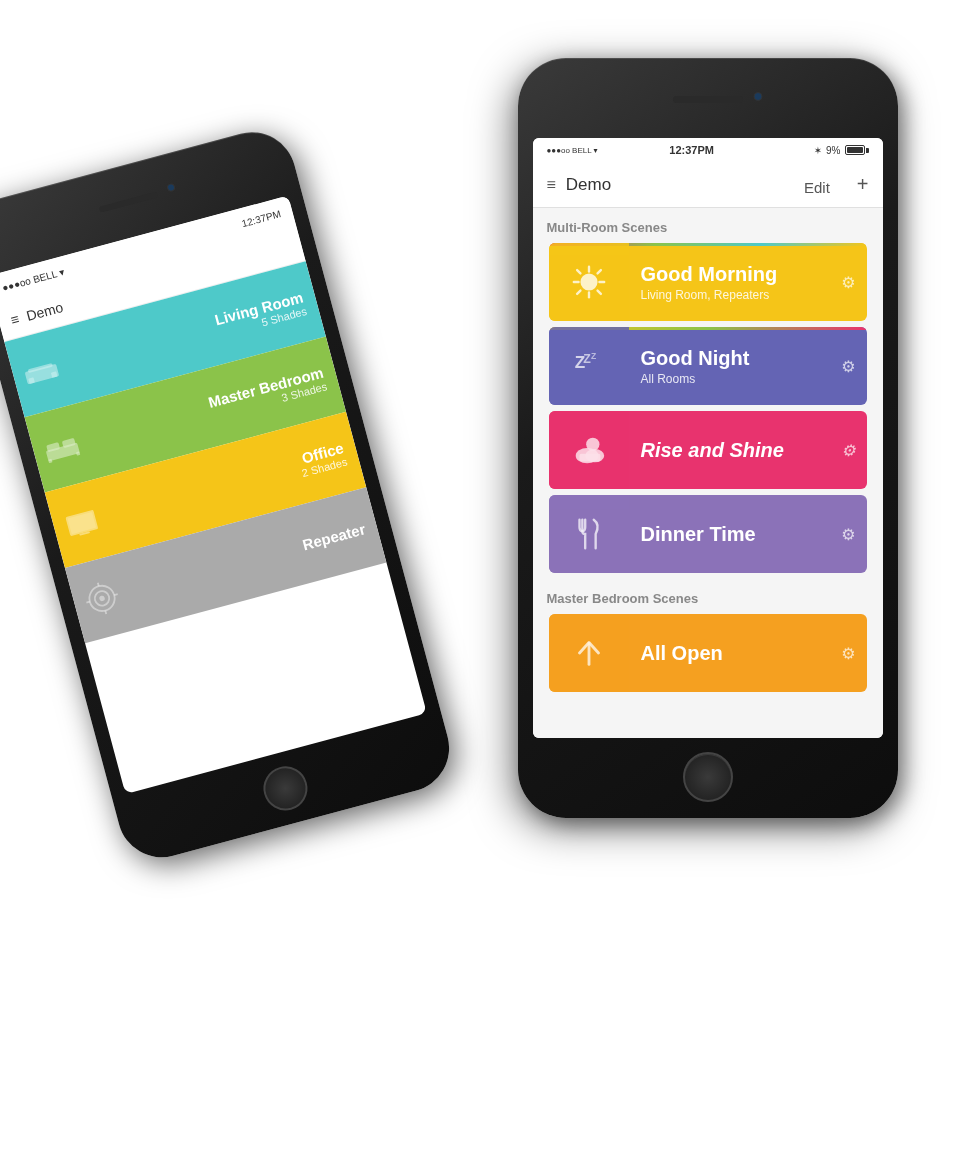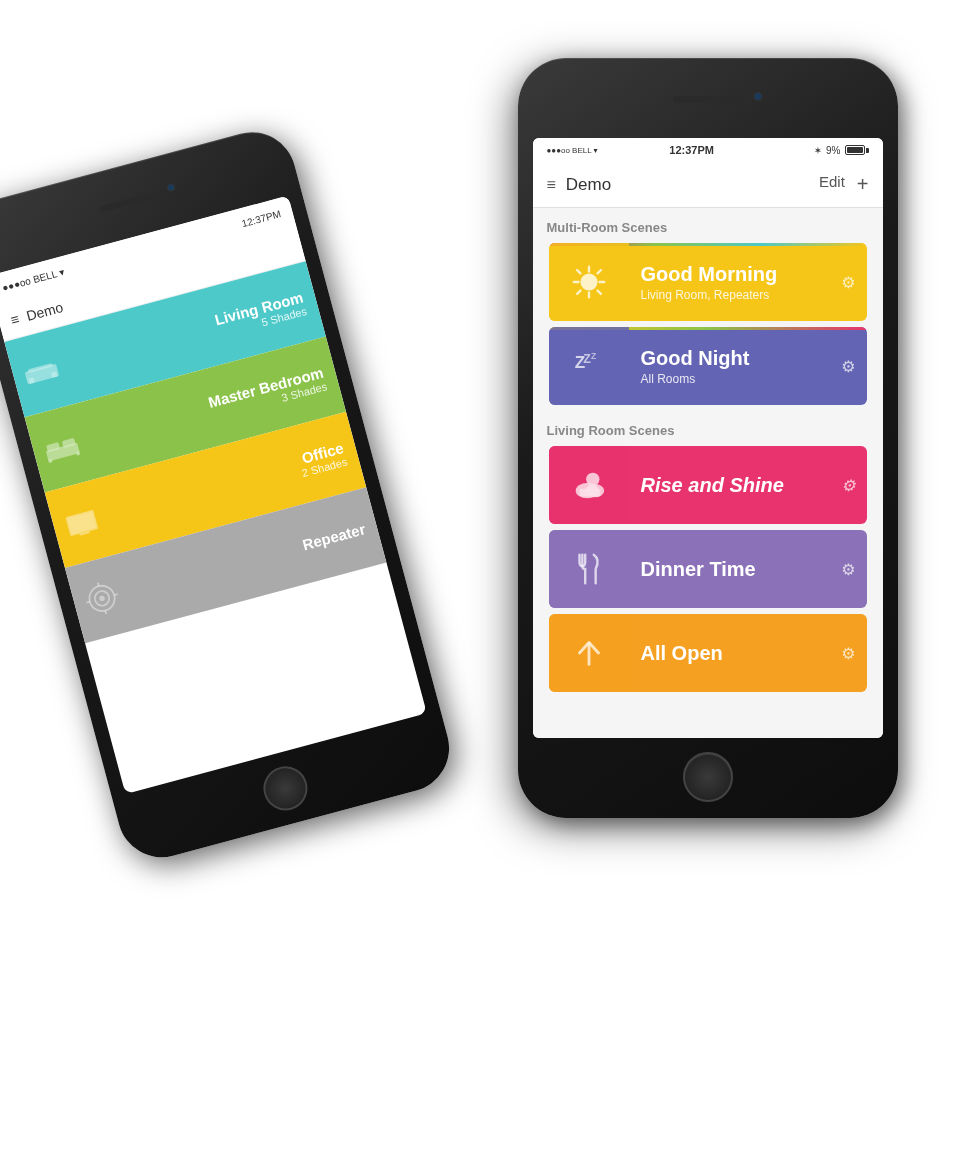--- a/index.html
+++ b/index.html
@@ -293,21 +293,21 @@
       justify-content: space-between;
       padding: 0 14px;
       border-bottom: 1px solid #e0e0e0;
       flex-shrink: 0;
     }
 
     .header-left { display: flex; align-items: center; gap: 10px; }
     .menu-icon { font-size: 16px; color: #555; }
     .app-title { font-size: 17px; font-weight: 400; color: #333; }
 
-    .header-right { display: flex; align-items: flex-start; gap: 12px; }
+    .header-right { display: flex; align-items: flex-end; gap: 27px; }
     .edit-btn { font-size: 15px; color: #555; }
     .add-btn { font-size: 20px; color: #555; font-weight: 300; }
 
     
     .scenes-content {
       flex: 1;
       overflow-y: auto;
       background: #f5f5f5;
     }
 
@@ -588,21 +588,20 @@
                 <text x="22" y="13" font-size="9" font-weight="bold" fill="rgba(255,255,255,0.65)" font-family="Arial">Z</text>
               </svg>
             </div>
             <div class="scene-info">
               <div class="scene-name">Good Night</div>
               <div class="scene-subtitle">All Rooms</div>
             </div>
             <div class="scene-gear">⚙</div>
           </div>
 
-          <div class="section-label">Living Room Scenes</div>
 
           <div class="scene-card scene-pink">
             <div class="scene-icon-area scene-pink">
               <svg viewBox="0 0 40 40">
                 <circle cx="24" cy="14" r="7" fill="rgba(255,255,255,0.85)"></circle>
                 <ellipse cx="18" cy="26" rx="12" ry="8" fill="rgba(255,255,255,0.85)"></ellipse>
                 <ellipse cx="26" cy="26" rx="10" ry="7" fill="rgba(255,255,255,0.85)"></ellipse>
                 <rect x="10" y="24" width="22" height="8" rx="2" fill="rgba(255,255,255,0.85)"></rect>
               </svg>
             </div>
@@ -620,20 +619,21 @@
                 <path d="M16 5 L16 13 Q16 17 13 17" stroke="rgba(255,255,255,0.85)" stroke-width="2.5" fill="none" stroke-linecap="round"></path>
                 <path d="M25 5 Q32 10 27 20 L27 35" stroke="rgba(255,255,255,0.85)" stroke-width="2.5" fill="none" stroke-linecap="round"></path>
               </svg>
             </div>
             <div class="scene-info">
               <div class="scene-name">Dinner Time</div>
             </div>
             <div class="scene-gear">⚙</div>
           </div>
 
+          <div class="section-label">Master Bedroom Scenes</div>
 
           <div class="scene-card scene-orange">
             <div class="scene-icon-area scene-orange">
               <svg viewBox="0 0 40 40">
                 <path d="M20 32 L20 10" stroke="rgba(255,255,255,0.85)" stroke-width="3" stroke-linecap="round"></path>
                 <path d="M10 20 L20 9 L30 20" stroke="rgba(255,255,255,0.85)" stroke-width="3" fill="none" stroke-linecap="round" stroke-linejoin="round"></path>
               </svg>
             </div>
             <div class="scene-info">
               <div class="scene-name">All Open</div>

